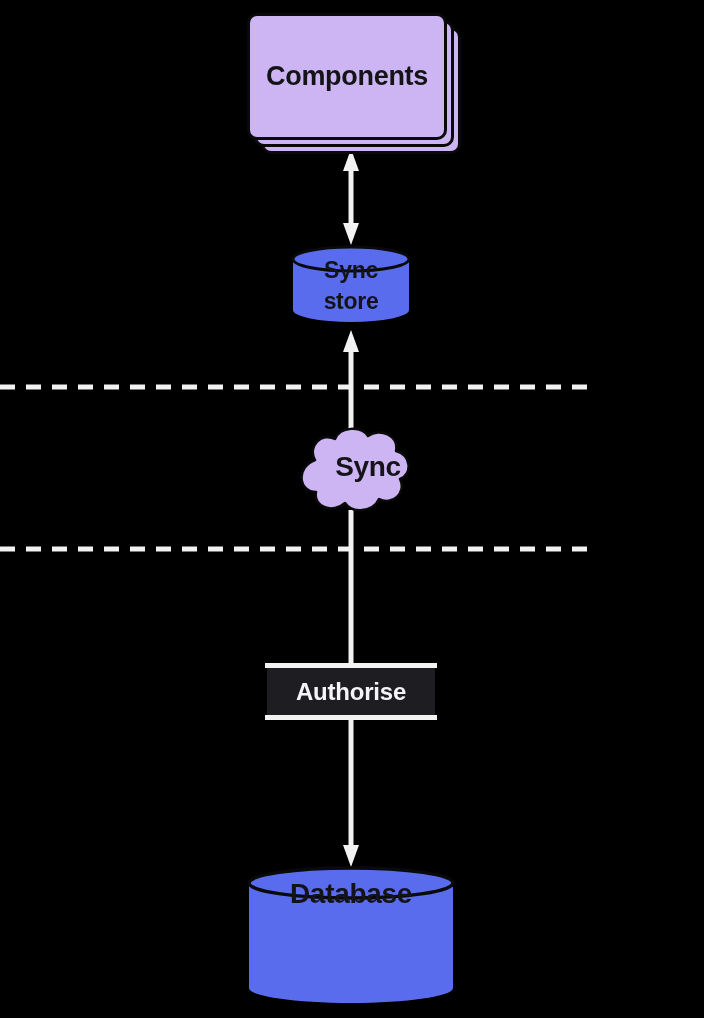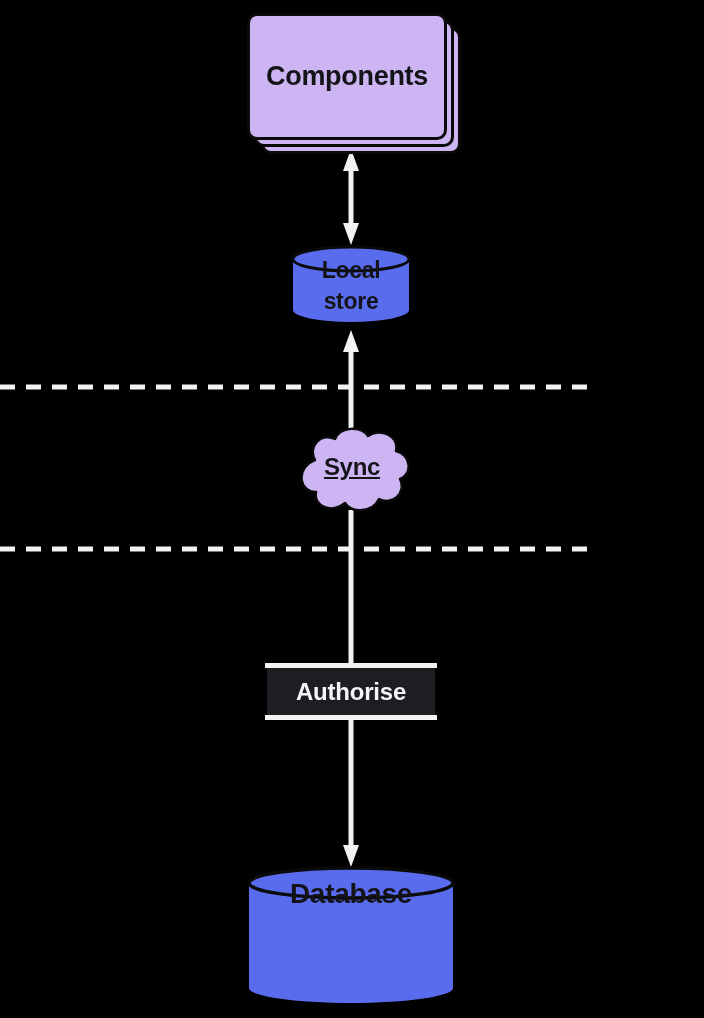--- a/index.html
+++ b/index.html
@@ -32,23 +32,22 @@
   }
   .label-components{
     left:247px;top:13px;width:200px;height:127px;
     font-size:27px;
   }
   .label-localstore{
     left:306px;top:250px;width:90px;height:72px;
     font-size:23px;line-height:1.35;
   }
   .label-sync{
-    left:288px;top:424px;width:128px;height:86px;
-    font-size:24px;
-    text-decoration:underline;
+    left:304px;top:424px;width:128px;height:86px;
+    font-size:28px;
   }
   .label-database{
     left:247px;top:824px;width:208px;height:140px;
     font-size:28px;
   }
 
   
   .authorise-wrap{
     left:265px;top:663px;width:172px;text-align:right;
   }
@@ -97,21 +96,21 @@
     <div class="card-layer" style="left:254px;top:20px;"></div>
     <div class="card-layer" style="left:247px;top:13px;"></div>
     <div class="node-label label-components">Components</div>
   </div>
 
   <div>
     <svg class="abs" style="left:291px;top:245px;" width="120" height="80" viewBox="0 0 120 80">
       <path d="M2 14 V 65 A 58 12 0 0 0 118 65 V 14 Z" style="fill:var(--cylinder-blue,#5a6cee)"></path>
       <ellipse cx="60" cy="14" rx="58" ry="12" style="fill:var(--cylinder-blue,#5a6cee)" stroke="#0a0a0a" stroke-width="3"></ellipse>
     </svg>
-    <div class="node-label label-localstore">Local store</div>
+    <div class="node-label label-localstore">Sync store</div>
   </div>
 
   <div>
     <svg class="abs" style="left:288px;top:424px;" width="128" height="90" viewBox="0 0 128 90">
       <path d="M27 36
                C 19 22 34 8 47 15
                C 52 3 73 1 80 12
                C 92 3 111 12 108 27
                C 123 31 125 50 112 55
                C 119 69 104 82 91 75

